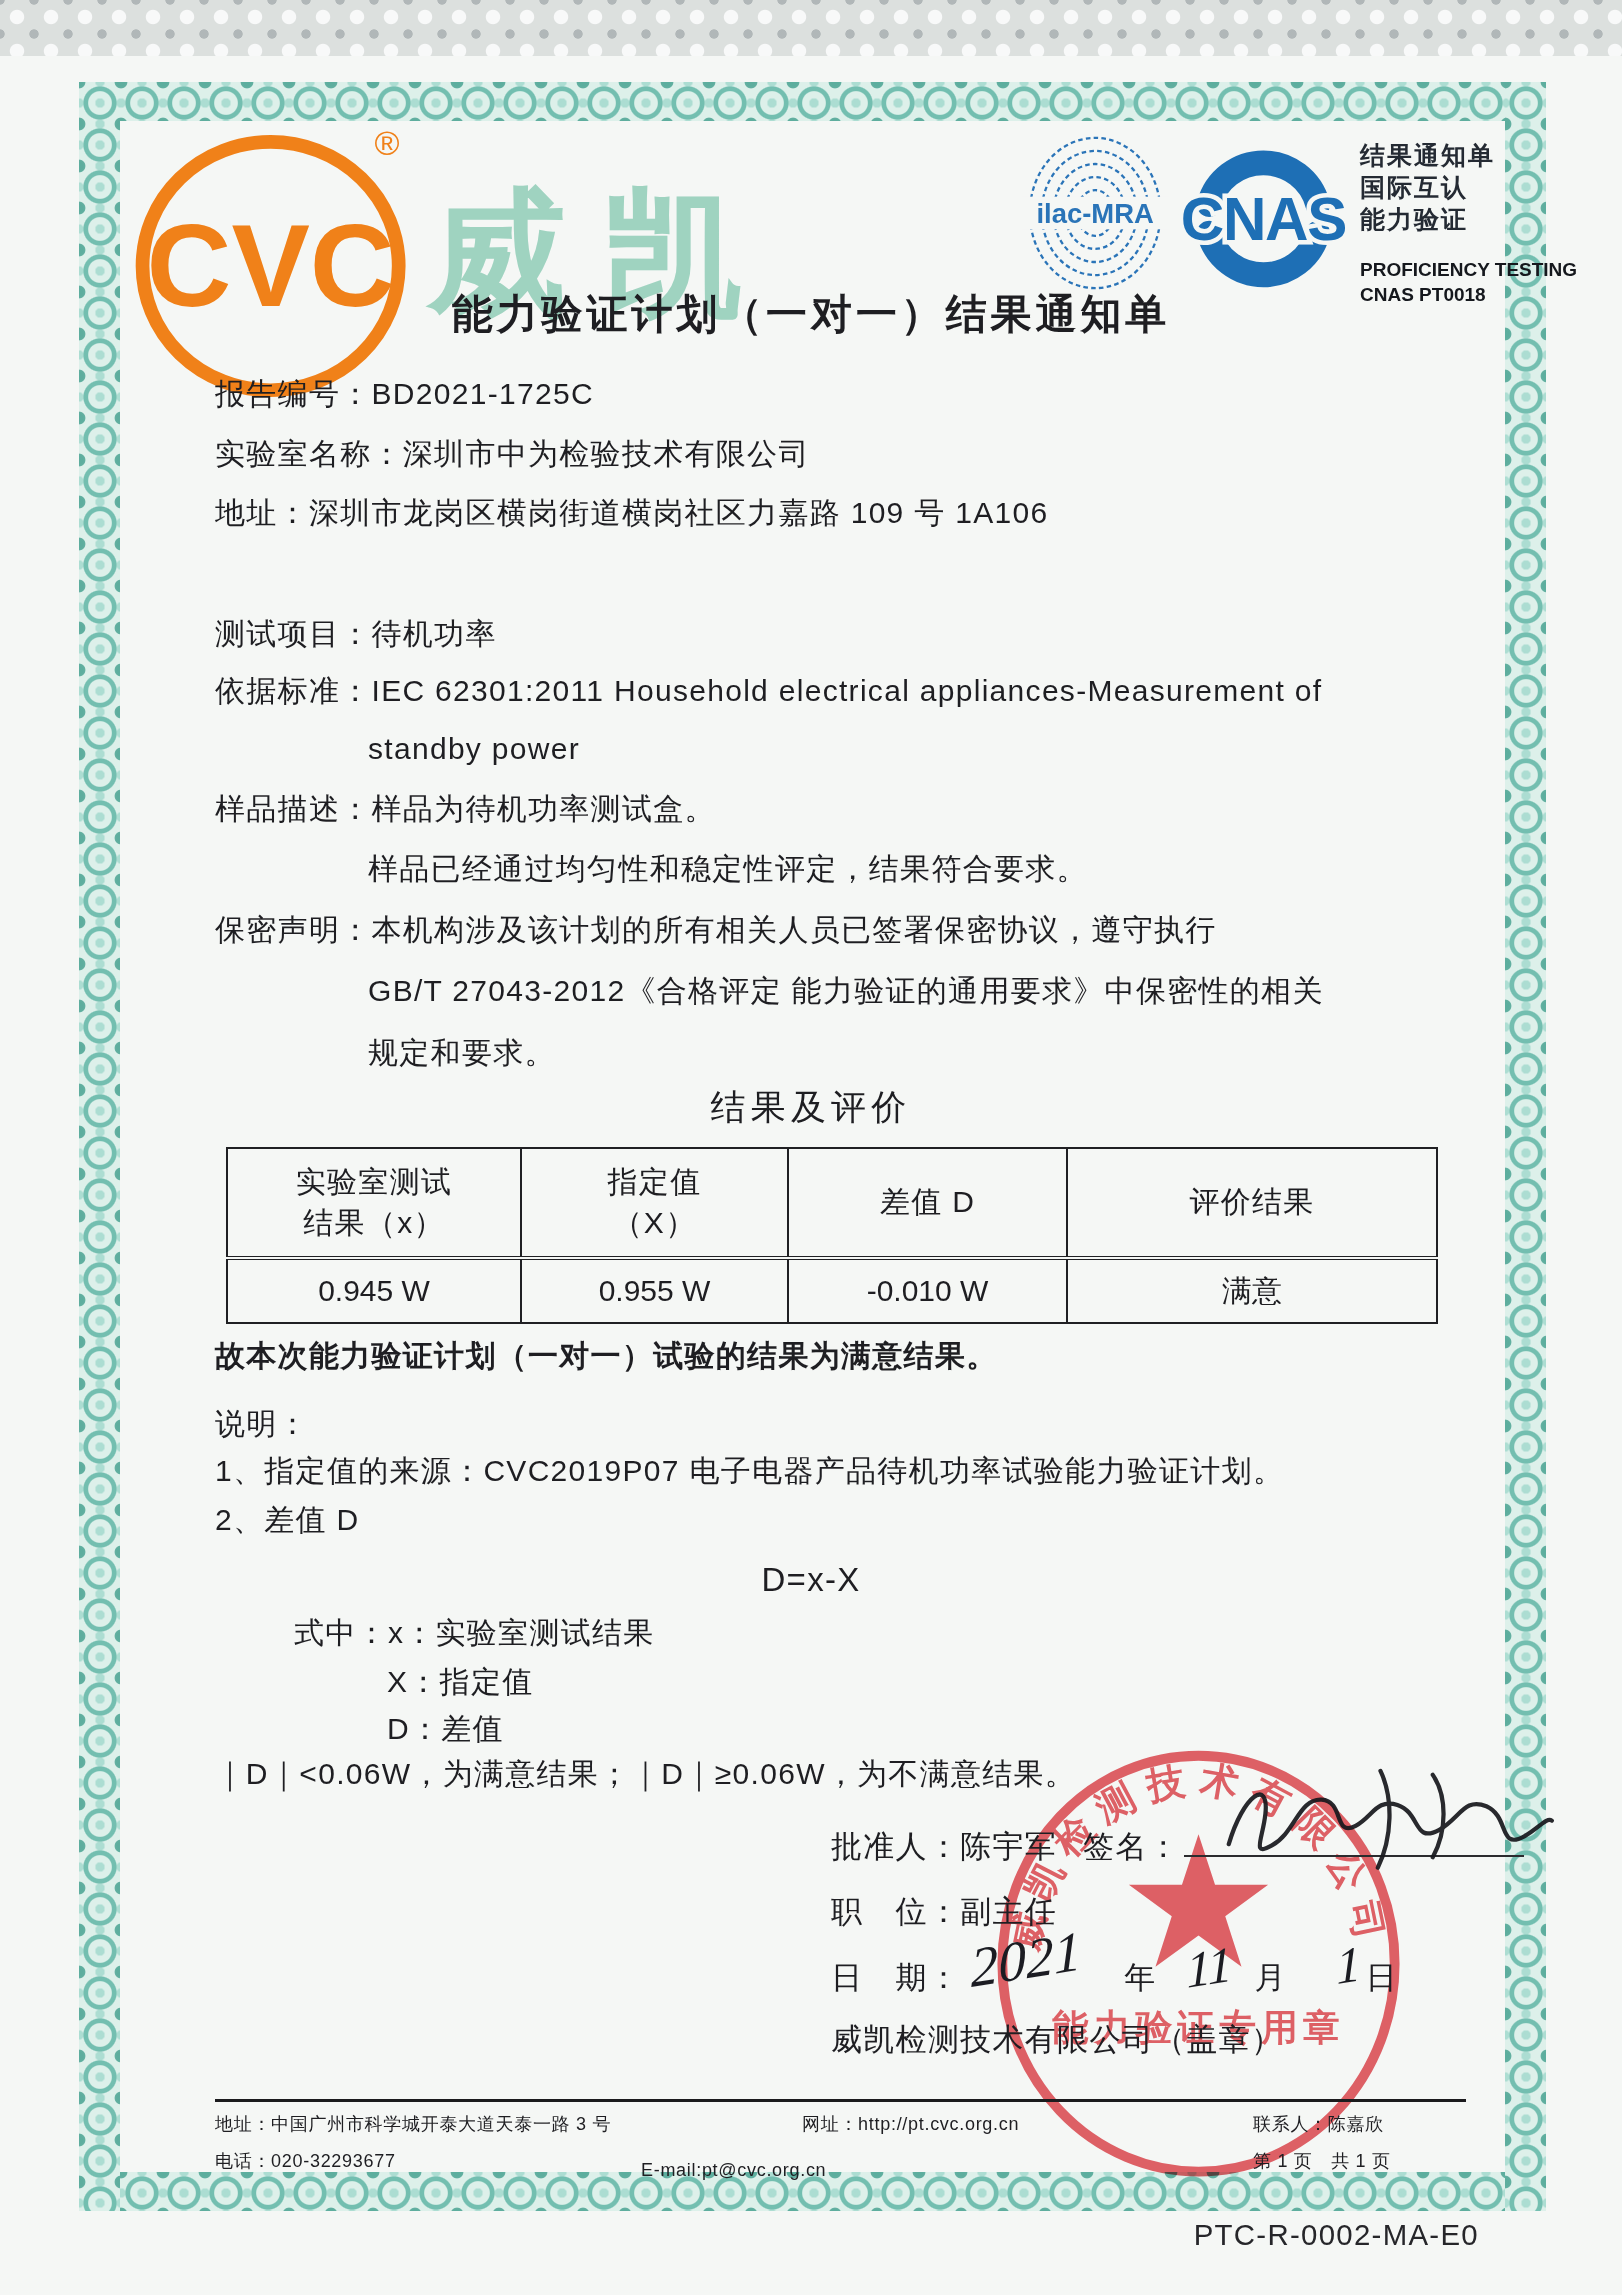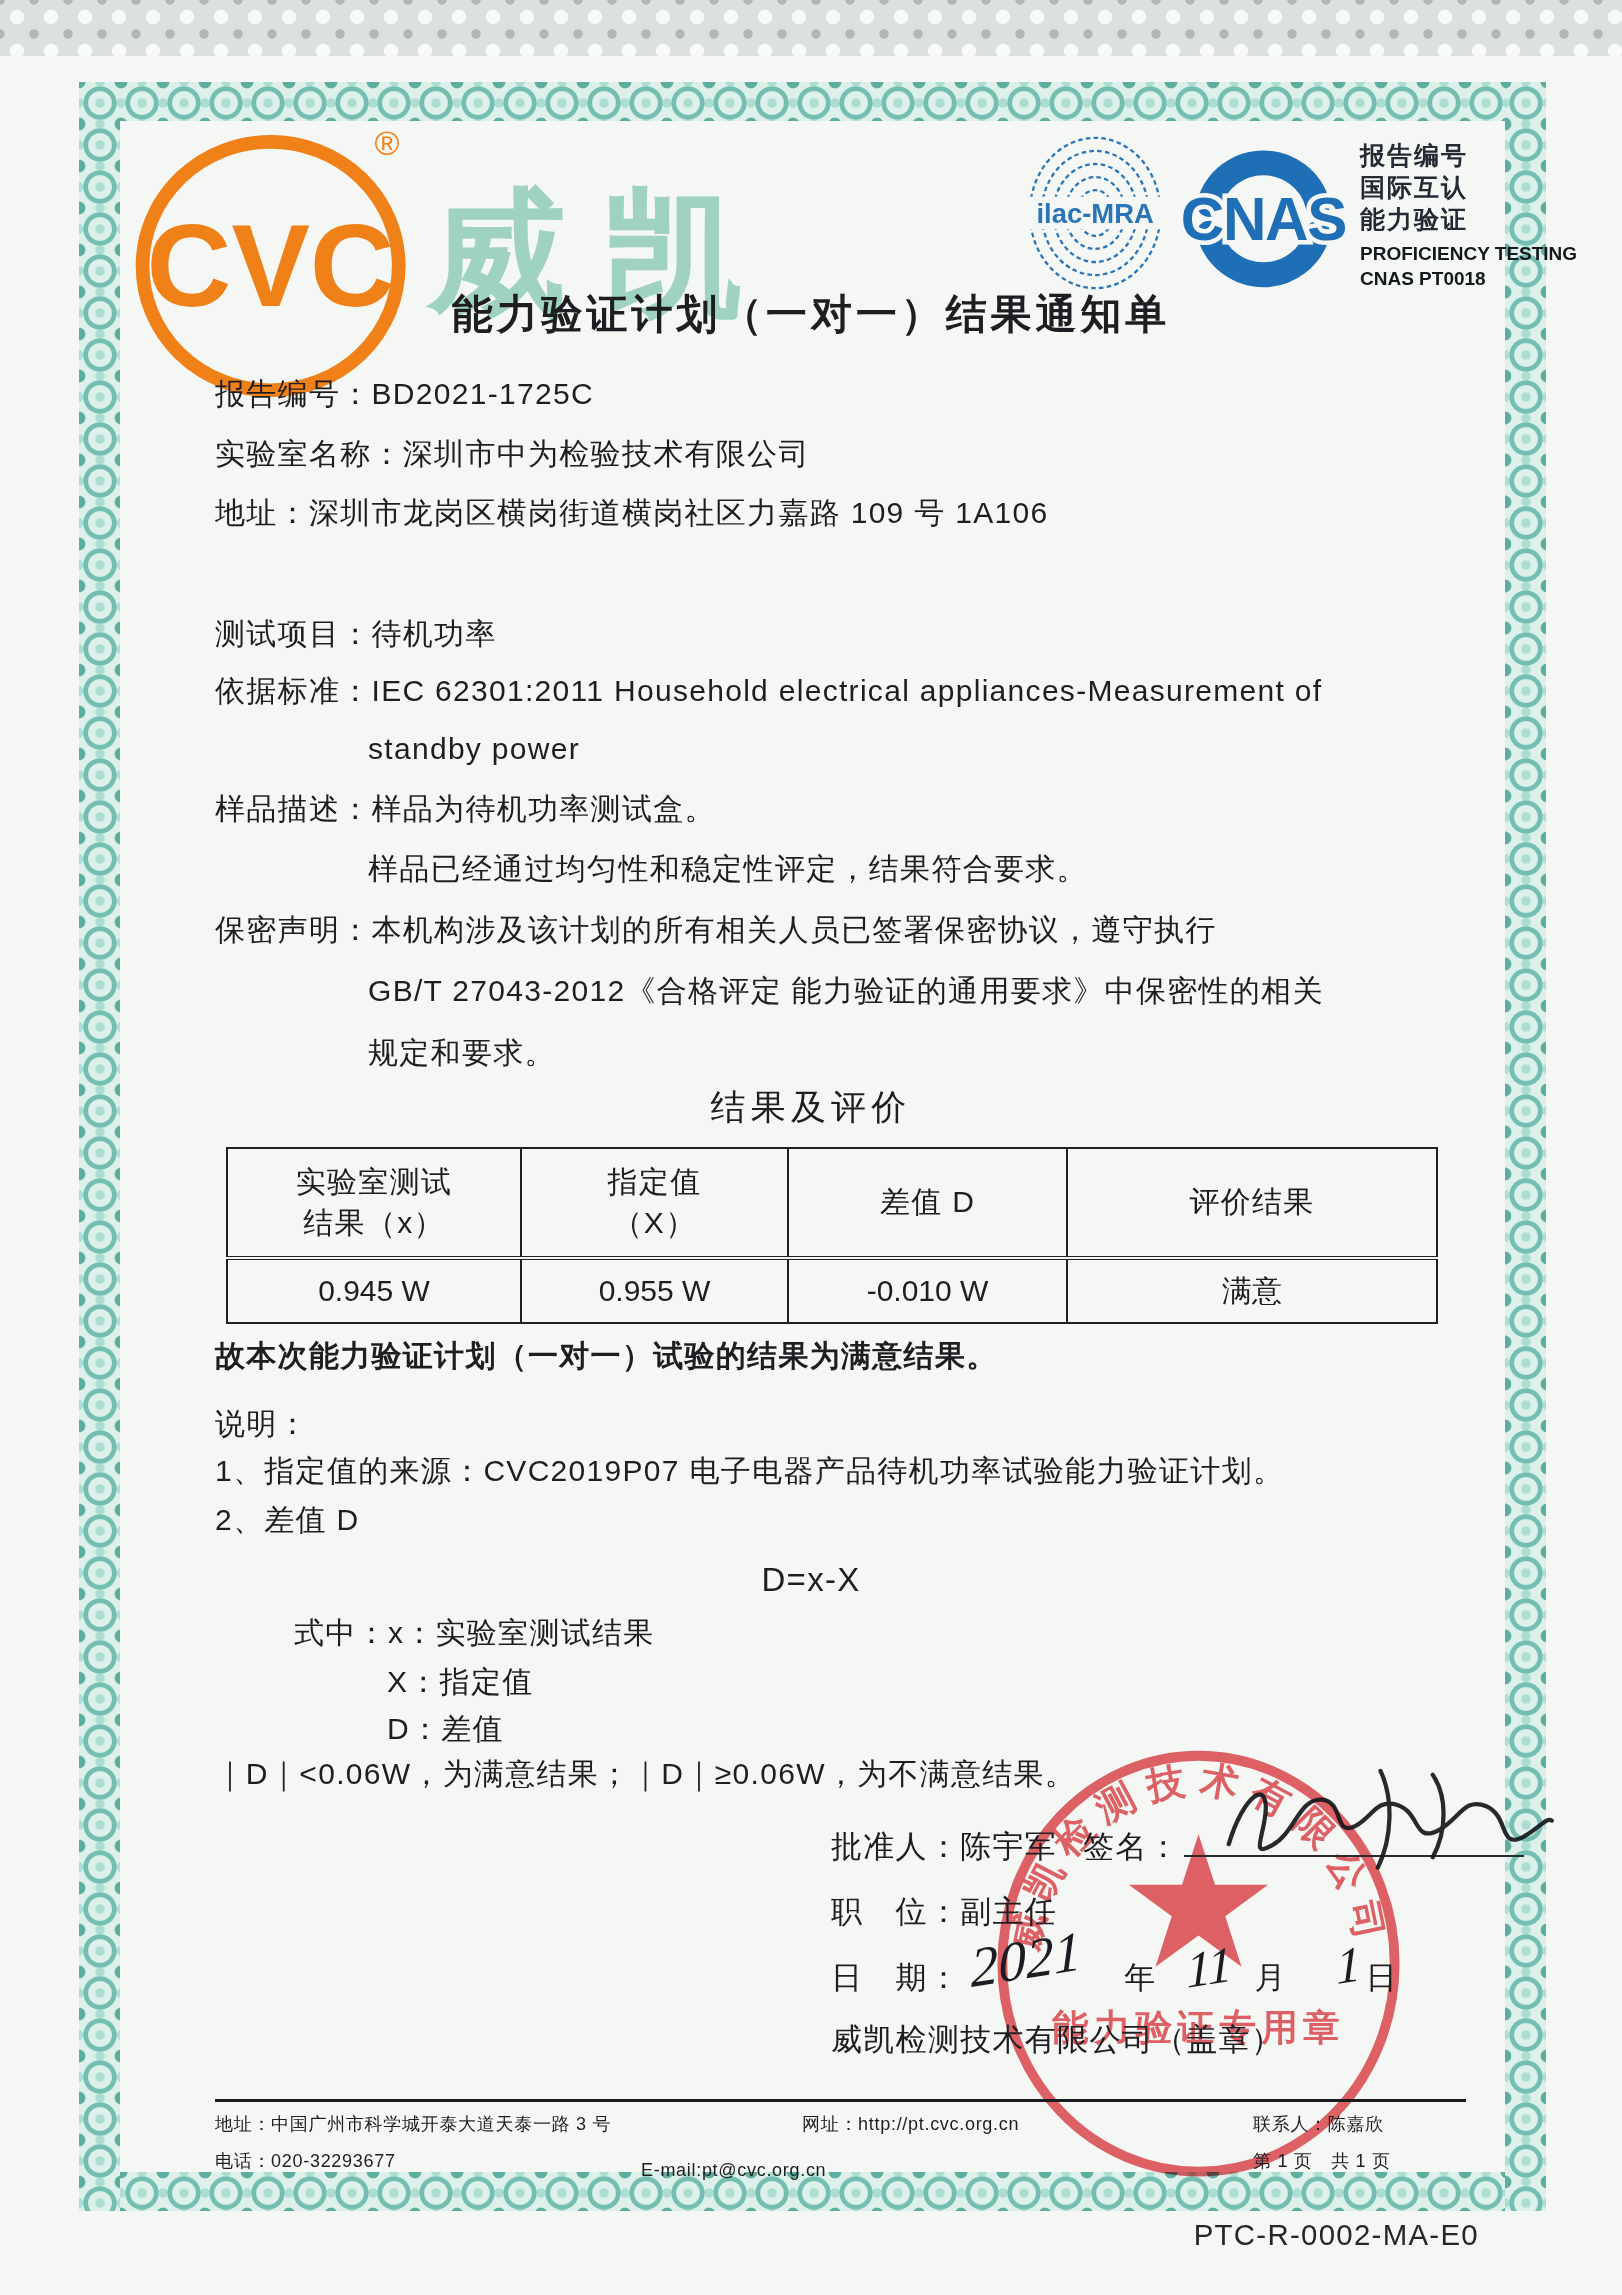--- a/index.html
+++ b/index.html
@@ -117,24 +117,24 @@
 
 <svg style="left:1177px; top:148px;" width="180" height="141" viewBox="0 0 275 215">
   <g fill="none" stroke="#1e6fb5" stroke-width="38" stroke-linecap="round">
     <path d="M49,86 A86,86 0 0 1 215,86"></path>
     <path d="M215,130 A86,86 0 0 1 49,130"></path>
   </g>
   <text x="132" y="140" text-anchor="middle" font-size="92" font-weight="bold" fill="#1e6fb5" stroke="#f5f7f5" stroke-width="14" paint-order="stroke" letter-spacing="-2">CNAS</text>
 </svg>
 
 <div class="accred">
-  <div class="cn">报告编号</div>
+  <div class="cn">结果通知单</div>
   <div class="cn">国际互认</div>
   <div class="cn">能力验证</div>
-  <div class="en" style="margin-top:6px;">PROFICIENCY TESTING</div>
+  <div class="en" style="margin-top:22px;">PROFICIENCY TESTING</div>
   <div class="en">CNAS PT0018</div>
 </div>
 
 <div class="line center doc-title">能力验证计划（一对一）结果通知单</div>
 
 <div class="line" style="left:215px; top:374px;">
   <span>报告编号：</span><span>BD2021-1725C</span>
 </div>
 <div class="line" style="left:215px; top:434px;">
   <span>实验室名称：</span><span>深圳市中为检验技术有限公司</span>

